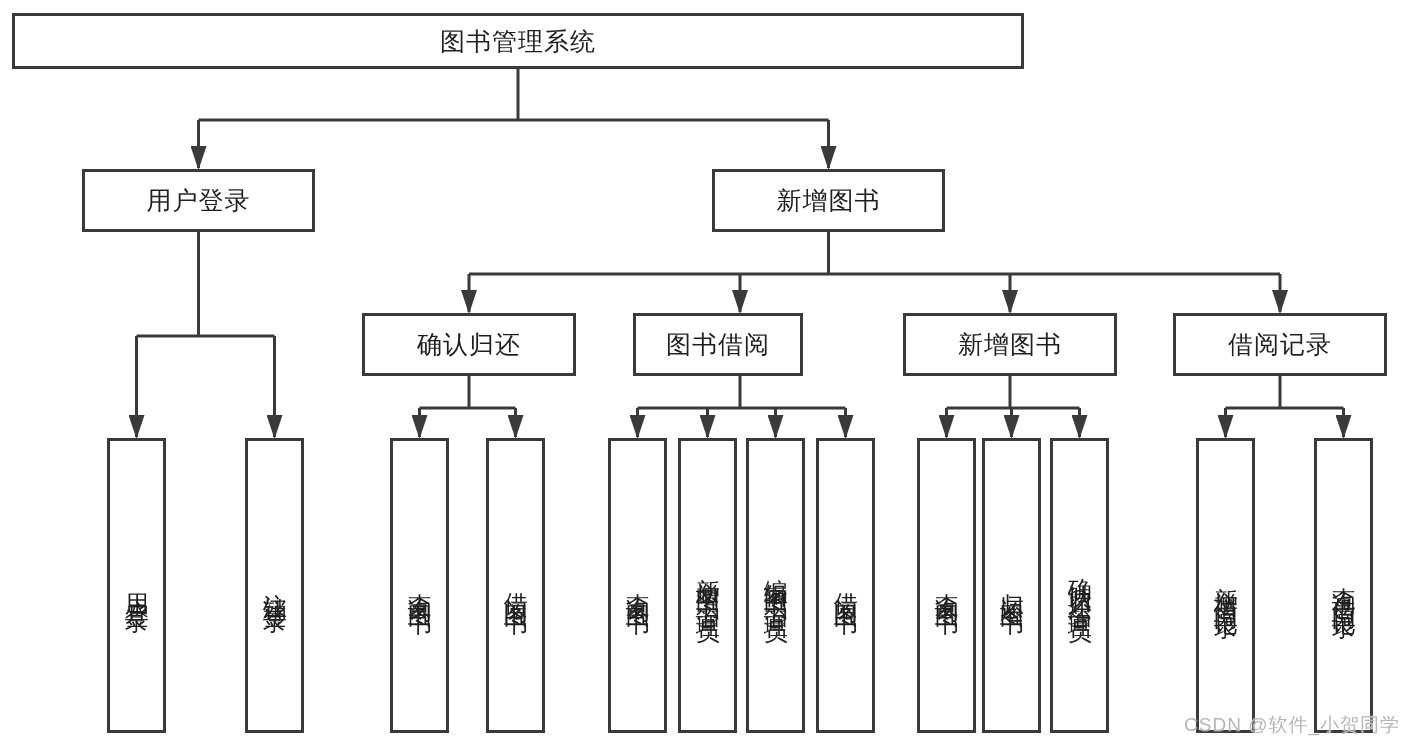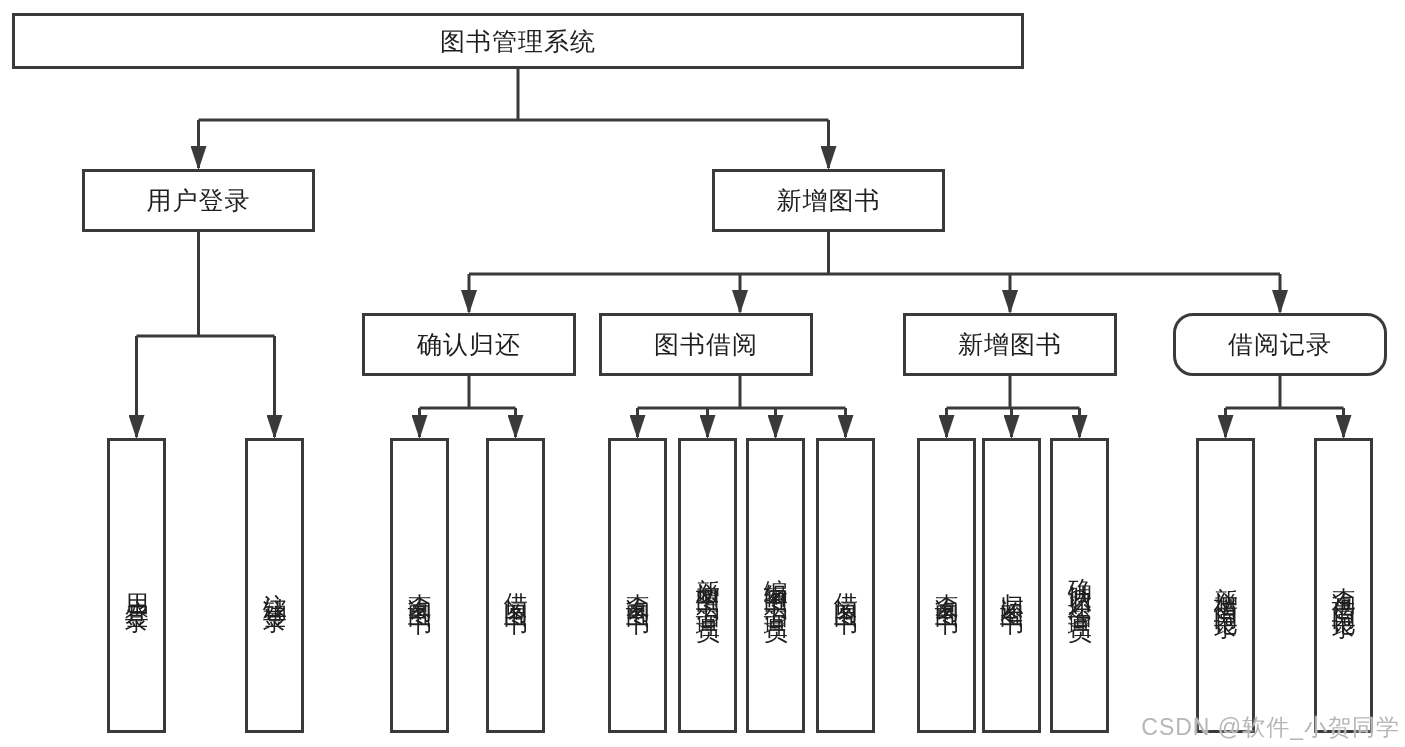--- a/index.html
+++ b/index.html
@@ -29,21 +29,21 @@
     writing-mode:vertical-rl;
     text-orientation:mixed;
     font-size:24px;
     letter-spacing:6px;
     line-height:1.1;
     white-space:nowrap;
   }
   .watermark{
     position:absolute;
     top:712px;right:5px;
-    font-size:23px;
+    font-size:19px;
     color:#b6b6b6;
     letter-spacing:1px;
     z-index:5;
     text-shadow:0 0 2px #ffffff;
   }
 </style>
 </head>
 <body>
 
 <div class="stage">
@@ -105,27 +105,27 @@
   <div class="node hbox" style="left:82px;top:169px;width:233px;height:63px;">
     <span>用户登录</span>
   </div>
   <div class="node hbox" style="left:712px;top:169px;width:233px;height:63px;">
     <span>新增图书</span>
   </div>
 
   <div class="node hbox" style="left:362px;top:313px;width:214px;height:63px;">
     <span>确认归还</span>
   </div>
-  <div class="node hbox" style="left:599px;top:313px;width:214px;height:63px;">
+  <div class="node hbox" style="left:633px;top:313px;width:170px;height:63px;">
     <span>图书借阅</span>
   </div>
   <div class="node hbox" style="left:903px;top:313px;width:214px;height:63px;">
     <span>新增图书</span>
   </div>
-  <div class="node hbox" style="left:1173px;top:313px;width:214px;height:63px;border-radius:20px;">
+  <div class="node hbox" style="left:1173px;top:313px;width:214px;height:63px;">
     <span>借阅记录</span>
   </div>
 
   <div class="node vbox" style="left:107px;">
     <span class="vtext">用户登录</span>
   </div>
   <div class="node vbox" style="left:245px;">
     <span class="vtext">注销登录</span>
   </div>
 

